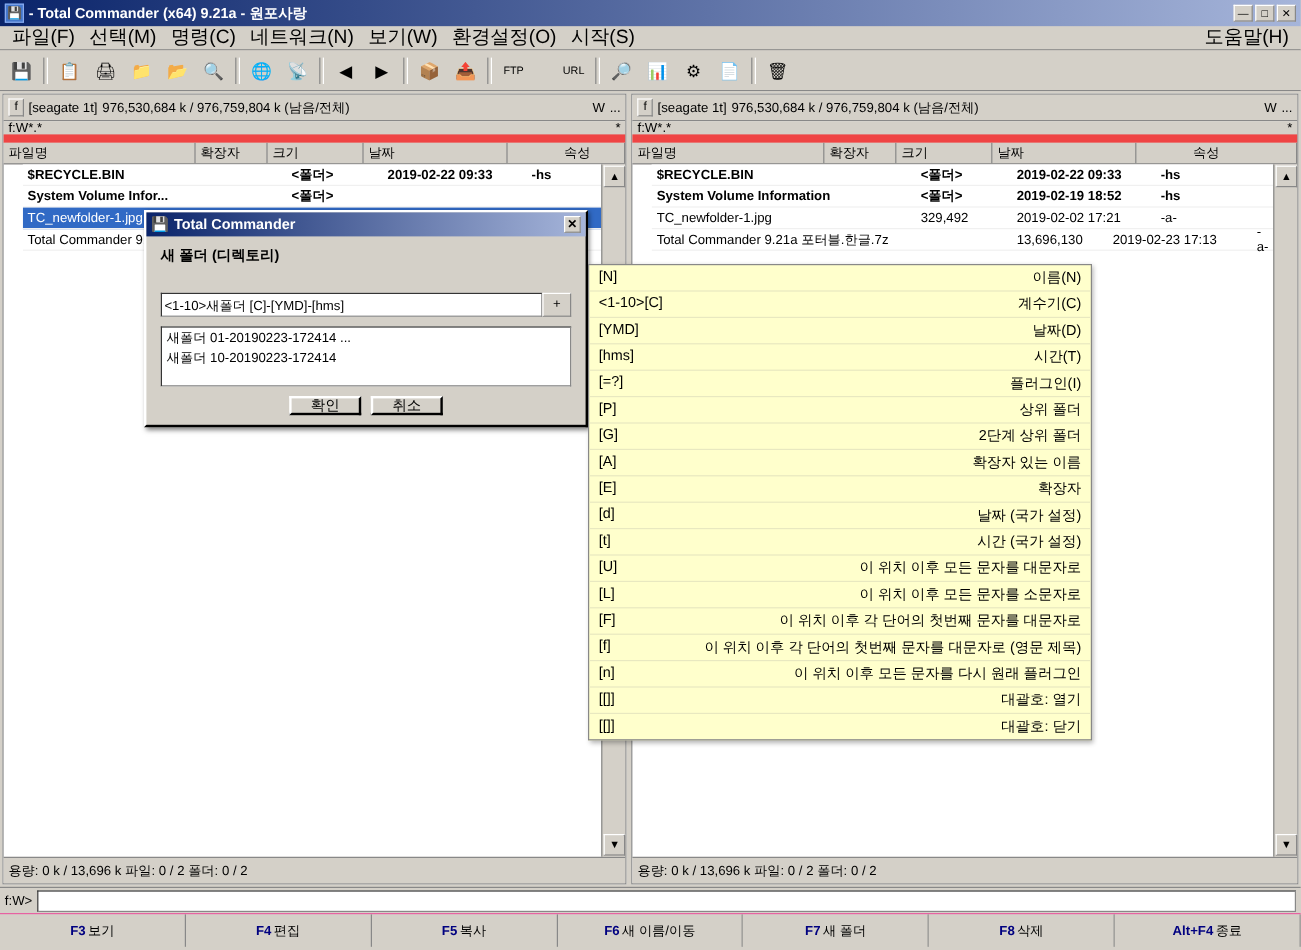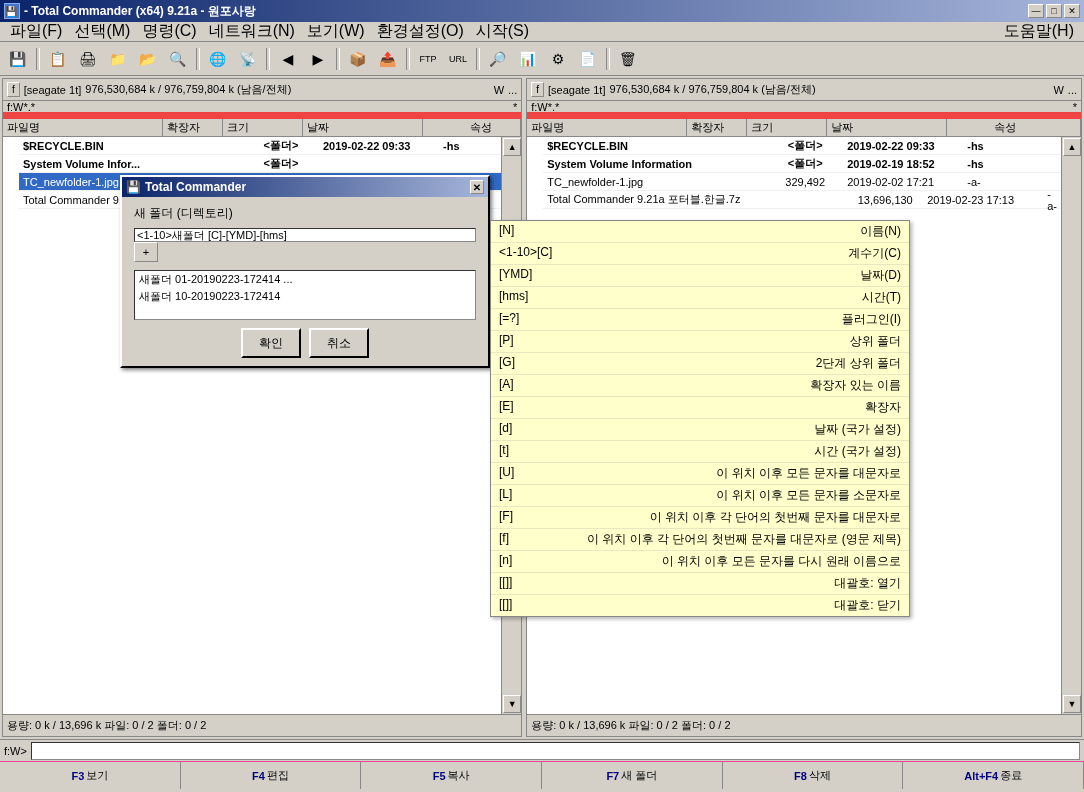--- a/index.html
+++ b/index.html
@@ -176,21 +176,21 @@
     .file-row {
       display: flex;
       height: 18px;
       align-items: center;
       border-bottom: 1px solid #f0f0f0;
       padding: 0 2px;
     }
     .file-row.folder { color: #000; font-weight: bold; }
     .fc-name { flex: 0 0 160px; padding: 0 2px; overflow: hidden; white-space: nowrap; }
     .fc-ext { flex: 0 0 60px; padding: 0 2px; }
-    .fc-size { flex: 0 0 80px; padding: 0 2px; text-align: center; }
+    .fc-size { flex: 0 0 80px; padding: 0 2px; text-align: left; }
     .fc-date { flex: 0 0 120px; padding: 0 2px; }
     .fc-attr { flex: 1; padding: 0 2px; }
 
     .panel-side-btns {
       display: flex;
       flex-direction: column;
       width: 20px;
       background: #d4d0c8;
       border-left: 1px solid #888;
     }
@@ -303,28 +303,28 @@
       align-items: center;
       justify-content: center;
       cursor: pointer;
       font-size: 10px;
       color: #000;
     }
     .dialog-body {
       padding: 8px 12px;
     }
     .dialog-label {
-      margin-bottom: 6px;
+      margin-bottom: 22px;
       font-size: 12px;
+      font-weight: bold;
     }
     .dialog-input-row {
       display: flex;
       gap: 0;
       margin-bottom: 8px;
-      flex-direction: column;
     }
     .dialog-input {
       flex: 1;
       height: 20px;
       border: 1px inset #888;
       background: #fff;
       font-size: 11px;
       padding: 0 2px;
     }
     .dialog-add-btn {
@@ -353,21 +353,21 @@
       padding: 1px 4px;
       cursor: pointer;
     }
     .dialog-btns {
       display: flex;
       gap: 8px;
       justify-content: center;
     }
     .dialog-btn {
       width: 60px;
-      height: 30px;
+      height: 16px;
       background: #d4d0c8;
       border: 2px solid #000;
       border-top-color: #fff;
       border-left-color: #fff;
       cursor: pointer;
       font-size: 12px;
       display: flex;
       align-items: center;
       justify-content: center;
     }
@@ -440,21 +440,21 @@
   <div class="tb-btn">🌐</div>
   <div class="tb-btn">📡</div>
   <div class="tb-separator"></div>
   <div class="tb-btn">◀</div>
   <div class="tb-btn">▶</div>
   <div class="tb-separator"></div>
   <div class="tb-btn">📦</div>
   <div class="tb-btn">📤</div>
   <div class="tb-separator"></div>
   <div class="tb-btn" style="font-size:9px;">FTP</div>
-  <div class="tb-btn" style="font-size:9px;">URL</div>
+  <div class="tb-btn" style="font-size:9px;margin-left:20px;">URL</div>
   <div class="tb-separator"></div>
   <div class="tb-btn">🔎</div>
   <div class="tb-btn">📊</div>
   <div class="tb-btn">⚙</div>
   <div class="tb-btn">📄</div>
   <div class="tb-separator"></div>
   <div class="tb-btn">🗑</div>
 </div>
 
 <div class="main-area">
@@ -593,20 +593,24 @@
   </div>
   <div class="fkey">
     <span class="fkey-num">F4</span>
     <span>편집</span>
   </div>
   <div class="fkey">
     <span class="fkey-num">F5</span>
     <span>복사</span>
   </div>
   <div class="fkey">
+    <span class="fkey-num">F6</span>
+    <span>새 이름/이동</span>
+  </div>
+  <div class="fkey">
     <span class="fkey-num">F7</span>
     <span>새 폴더</span>
   </div>
   <div class="fkey">
     <span class="fkey-num">F8</span>
     <span>삭제</span>
   </div>
   <div class="fkey">
     <span class="fkey-num">Alt+F4</span>
     <span>종료</span>
@@ -696,21 +700,21 @@
     <div class="tooltip-row">
       <span class="tooltip-key">[F]</span>
       <span class="tooltip-desc">이 위치 이후 각 단어의 첫번째 문자를 대문자로</span>
     </div>
     <div class="tooltip-row">
       <span class="tooltip-key">[f]</span>
       <span class="tooltip-desc">이 위치 이후 각 단어의 첫번째 문자를 대문자로 (영문 제목)</span>
     </div>
     <div class="tooltip-row">
       <span class="tooltip-key">[n]</span>
-      <span class="tooltip-desc">이 위치 이후 모든 문자를 다시 원래 이름으로</span>
+      <span class="tooltip-desc">이 위치 이후 모든 문자를 다시 원래 플러그인</span>
     </div>
     <div class="tooltip-row">
       <span class="tooltip-key">[[]]</span>
       <span class="tooltip-desc">대괄호: 열기</span>
     </div>
     <div class="tooltip-row">
       <span class="tooltip-key">[[]]</span>
       <span class="tooltip-desc">대괄호: 닫기</span>
     </div>
   </div>

